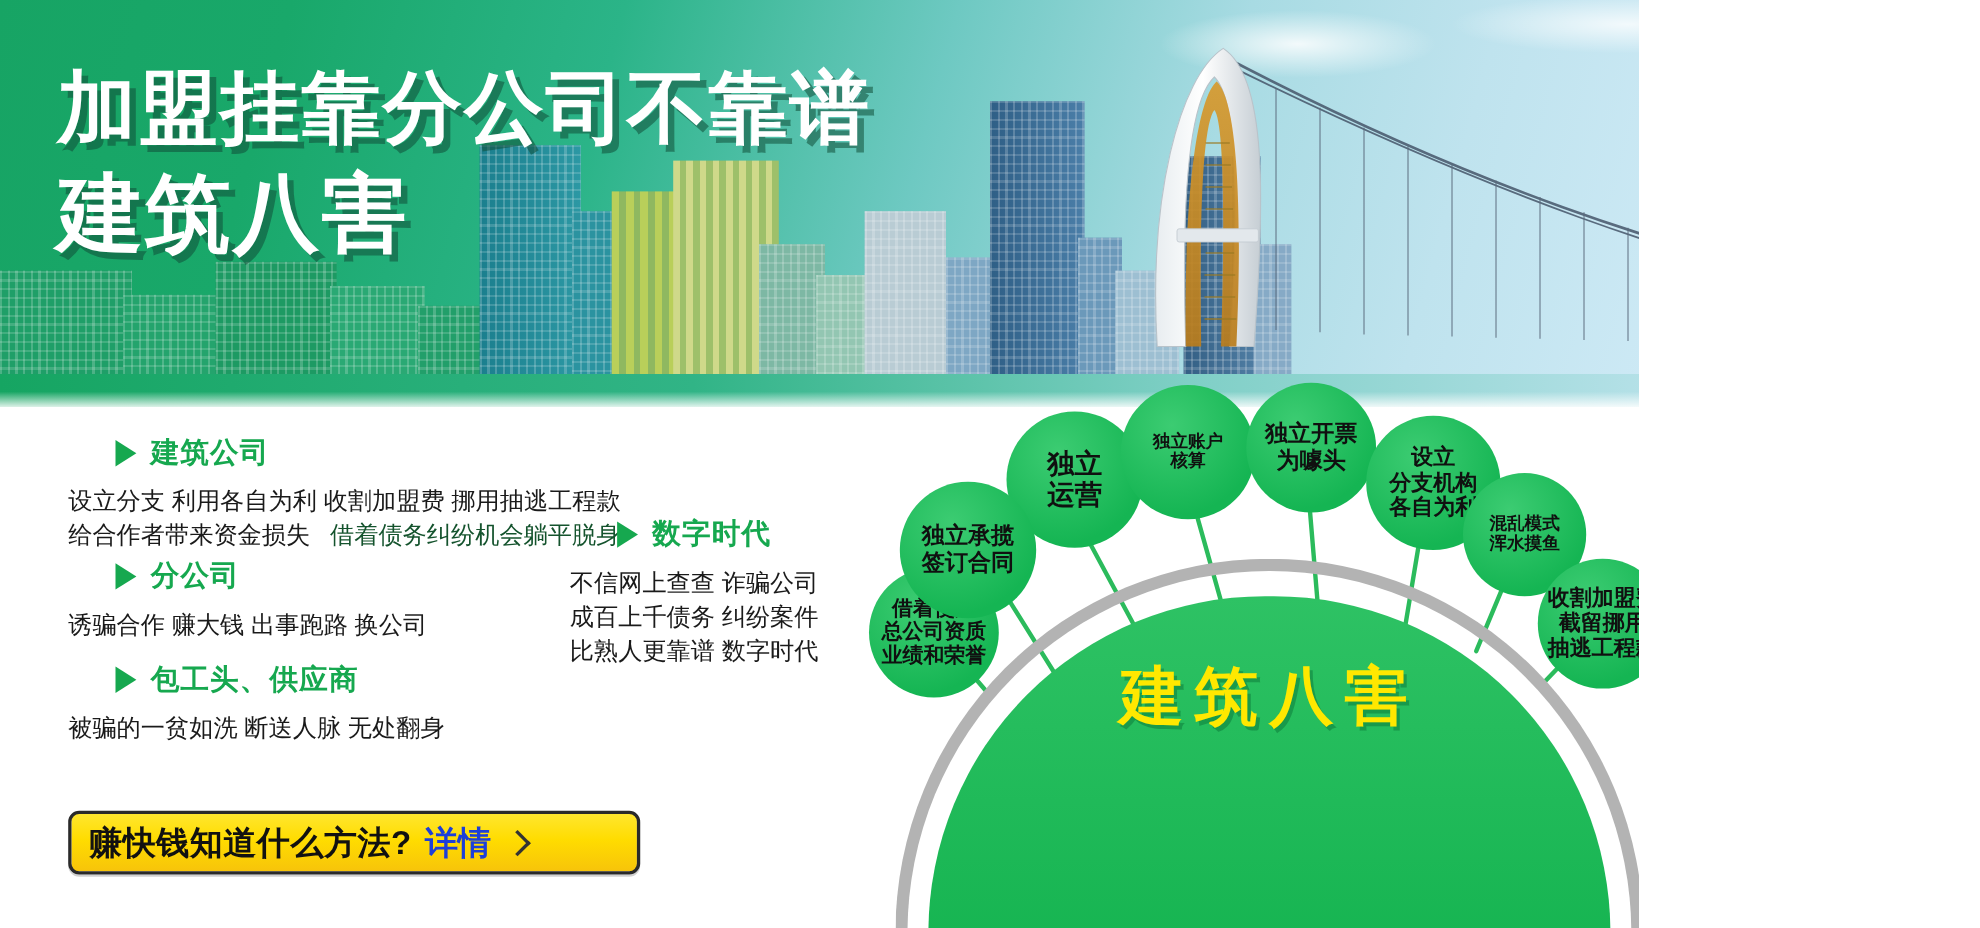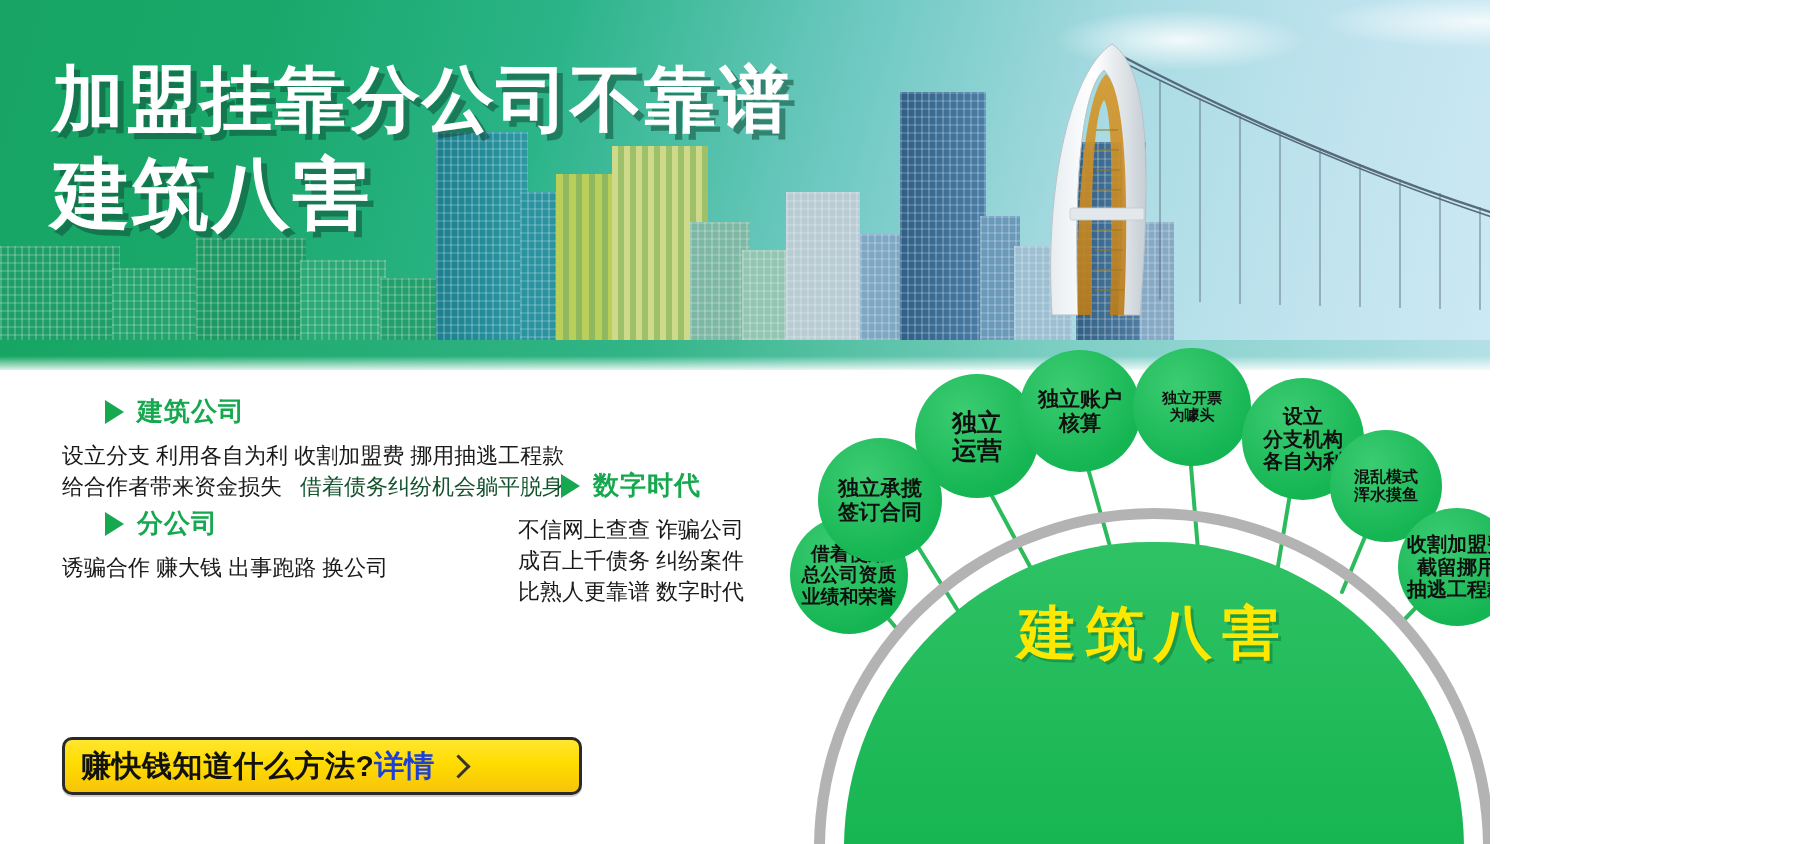--- a/index.html
+++ b/index.html
@@ -64,21 +64,21 @@
 
   
   .cta{
     position:absolute;left:62px;top:737px;width:520px;height:58px;
     background:linear-gradient(to bottom,#ffe62e 0%,#ffdc00 45%,#f7c40a 100%);
     border:3px solid #2a2a2a;border-radius:10px;
     display:flex;align-items:center;box-sizing:border-box;padding:0 16px;
     box-shadow:0 2px 0 rgba(0,0,0,.18);
   }
   .cta-main{font-size:30px;font-weight:bold;color:#111;letter-spacing:.5px;white-space:nowrap;}
-  .cta-link{font-size:30px;font-weight:bold;color:#1d3fd8;white-space:nowrap;}
+  .cta-link{font-size:30px;font-weight:bold;color:#1d3fd8;margin-left:12px;white-space:nowrap;}
   .cta-chev{margin-left:16px;width:14px;height:14px;border-right:3px solid #333;border-bottom:3px solid #333;transform:rotate(-45deg);}
 
   
   .diagram{position:absolute;left:790px;top:330px;width:1010px;height:514px;}
   .dome-outer{
     position:absolute;left:24px;top:178px;width:680px;height:340px;
     border:11px solid #b3b3b3;border-bottom:none;
     border-radius:340px 340px 0 0;box-sizing:border-box;background:transparent;
   }
   .dome-inner{
@@ -246,20 +246,29 @@
     <div class="sec" style="left:62px;top:134px;">
       <div class="sec-head">
         <div class="tri"></div>
         <div class="sec-title">分公司</div>
       </div>
       <div class="sec-body">
         <div>诱骗合作 赚大钱     出事跑路 换公司</div>
       </div>
     </div>
 
+    <div class="sec" style="left:62px;top:228px;">
+      <div class="sec-head">
+        <div class="tri"></div>
+        <div class="sec-title">包工头、供应商</div>
+      </div>
+      <div class="sec-body">
+        <div>被骗的一贫如洗  断送人脉  无处翻身</div>
+      </div>
+    </div>
 
     <div class="sec" style="left:518px;top:96px;">
       <div class="sec-head">
         <div class="tri"></div>
         <div class="sec-title">数字时代</div>
       </div>
       <div class="sec-body">
         <div>不信网上查查 诈骗公司</div>
         <div>成百上千债务 纠纷案件</div>
         <div>比熟人更靠谱 数字时代</div>
@@ -302,26 +311,26 @@
     <div class="bubble" style="left:125px;top:44px;width:124px;height:124px;font-size:25px;">
       <span>独立
 运营</span>
     </div>
 
     <div class="bubble" style="left:28px;top:108px;width:124px;height:124px;font-size:21px;">
       <span>独立承揽
 签订合同</span>
     </div>
 
-    <div class="bubble" style="left:229px;top:20px;width:122px;height:122px;font-size:21px;">
+    <div class="bubble" style="left:229px;top:20px;width:122px;height:122px;font-size:16px;">
       <span>独立账户
 核算</span>
     </div>
 
-    <div class="bubble" style="left:343px;top:18px;width:118px;height:118px;font-size:15px;">
+    <div class="bubble" style="left:343px;top:18px;width:118px;height:118px;font-size:21px;">
       <span>独立开票
 为噱头</span>
     </div>
 
     <div class="bubble" style="left:452px;top:48px;width:122px;height:122px;font-size:20px;">
       <span>设立
 分支机构
 各自为利</span>
     </div>
 

